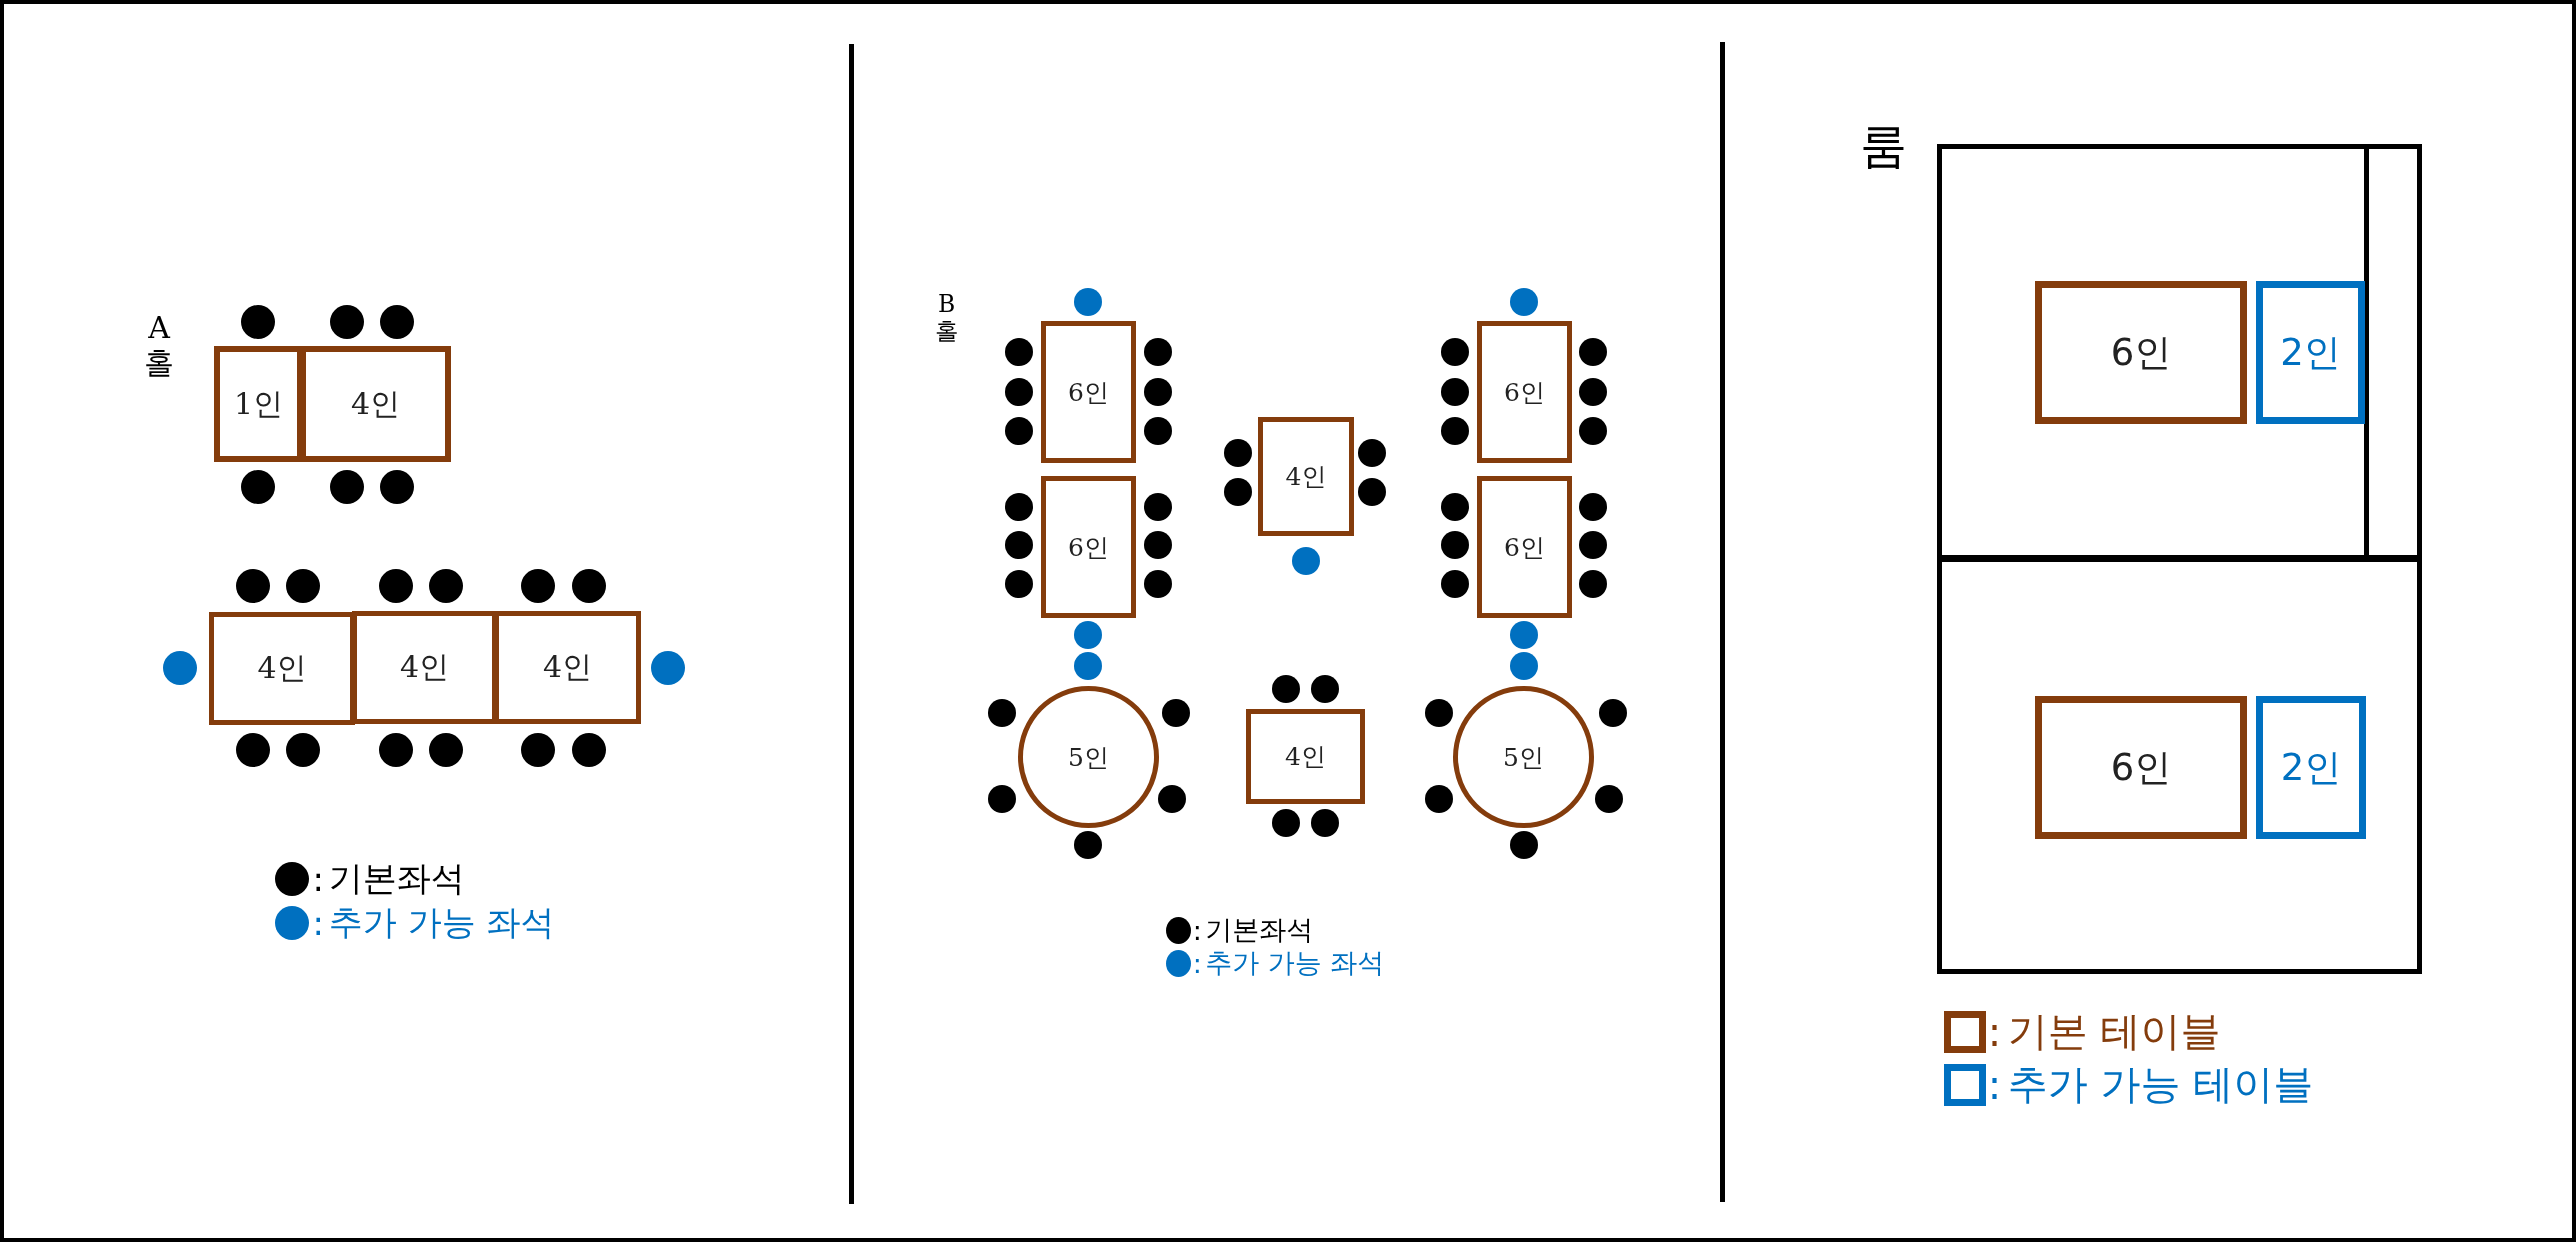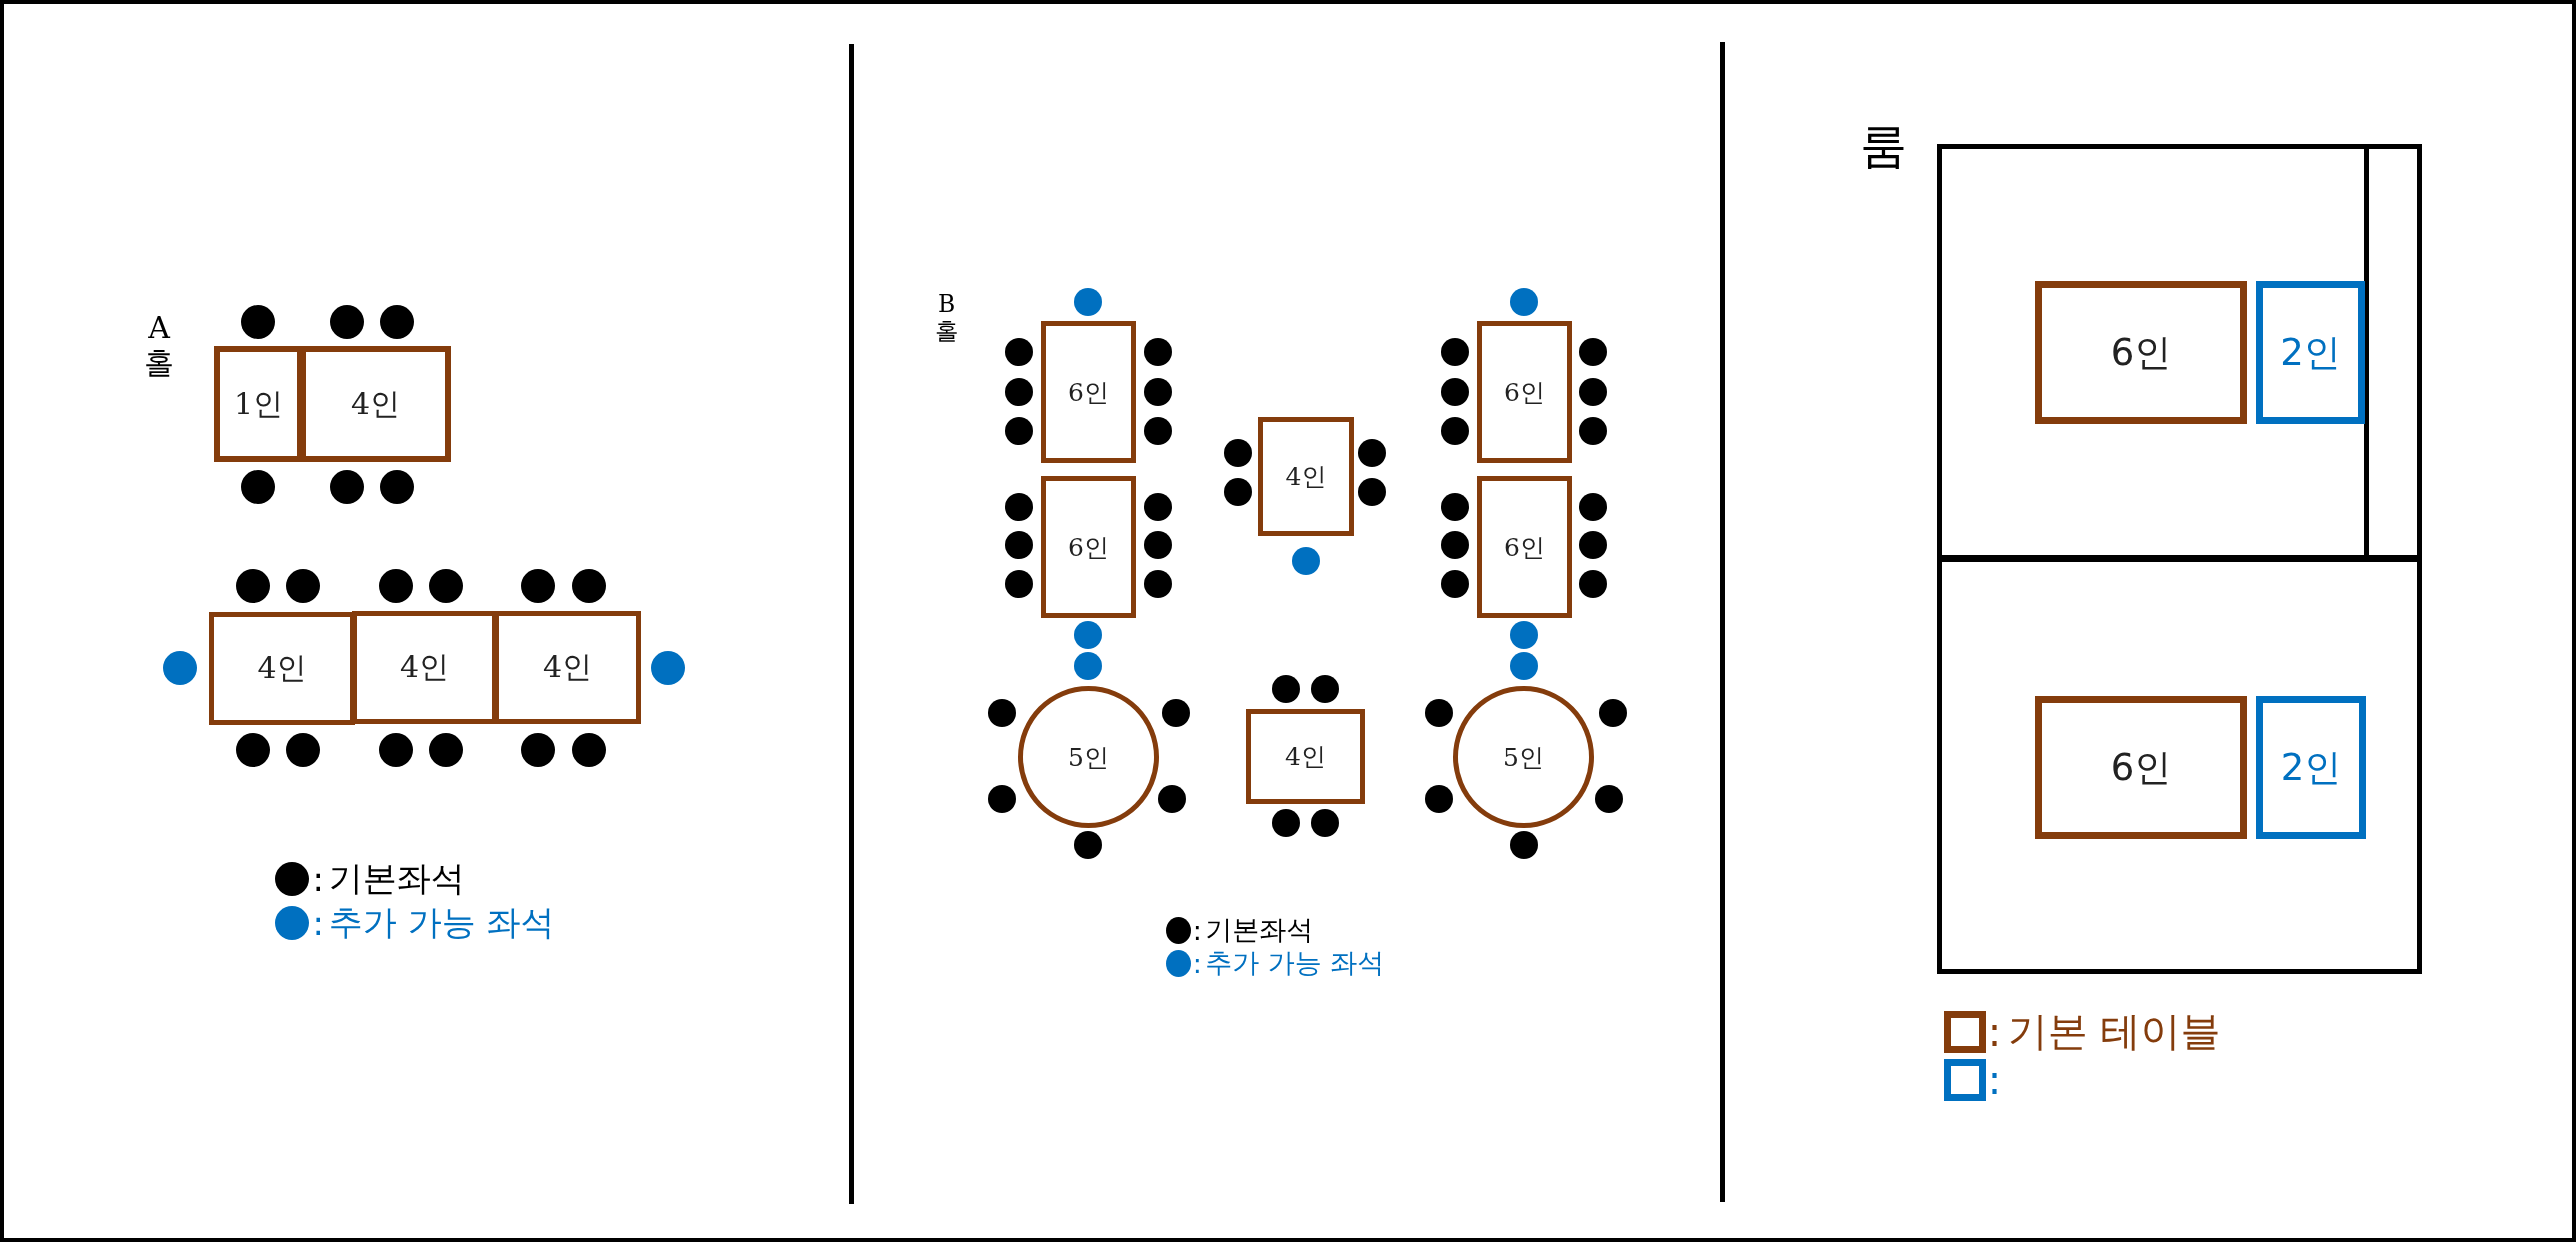--- a/index.html
+++ b/index.html
@@ -190,15 +190,16 @@
   </div>
 
   <div class="legend-row" style="left:1940px; top:1000px; font-size:40px; color:#843C0C;">
     <span class="legend-sq" style="width:42px;height:42px;border:7.6px solid #843C0C;"></span>
     <span class="colon" style="margin:0 6.7px 0 1.7px;">:</span>
     <span>기본 테이블</span>
   </div>
   <div class="legend-row" style="left:1940px; top:1053px; font-size:40px; color:#0070C0;">
     <span class="legend-sq" style="width:42px;height:42px;border:7.6px solid #0070C0;"></span>
     <span class="colon" style="margin:0 6.7px 0 1.7px;">:</span>
+    <span>추가 가능 테이블</span>
   </div>
 </div>
 
 
 </body></html>

